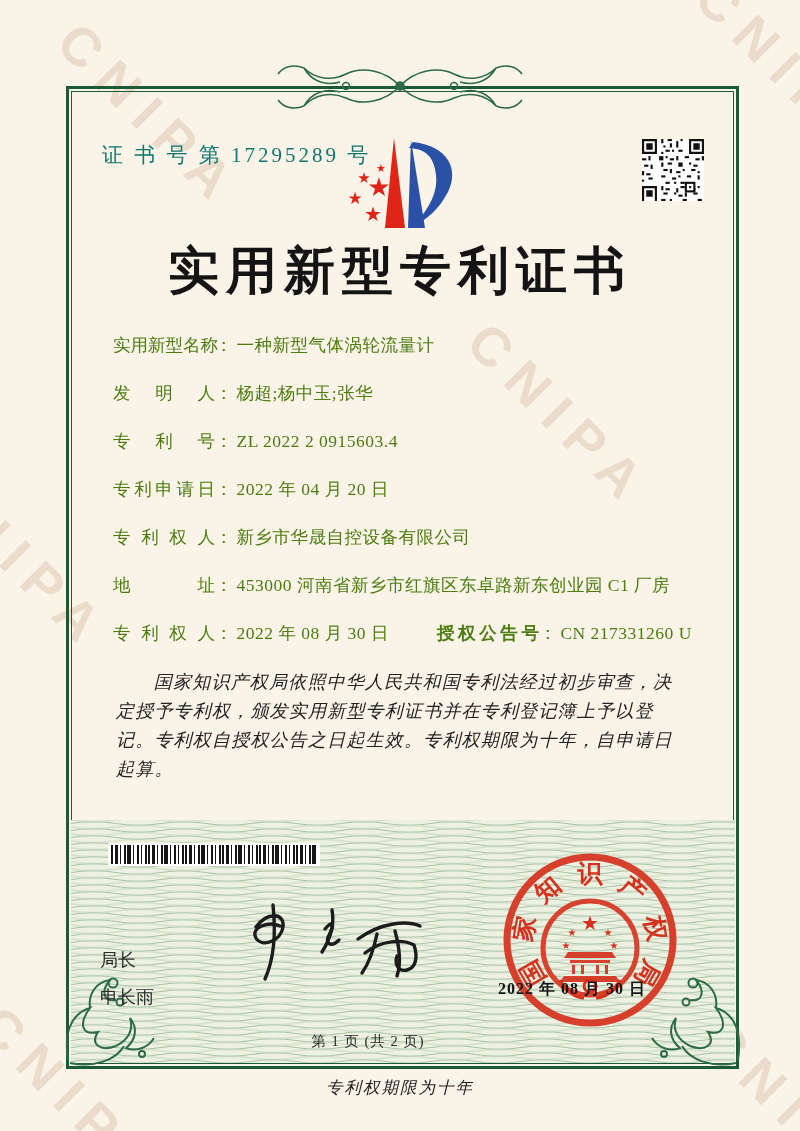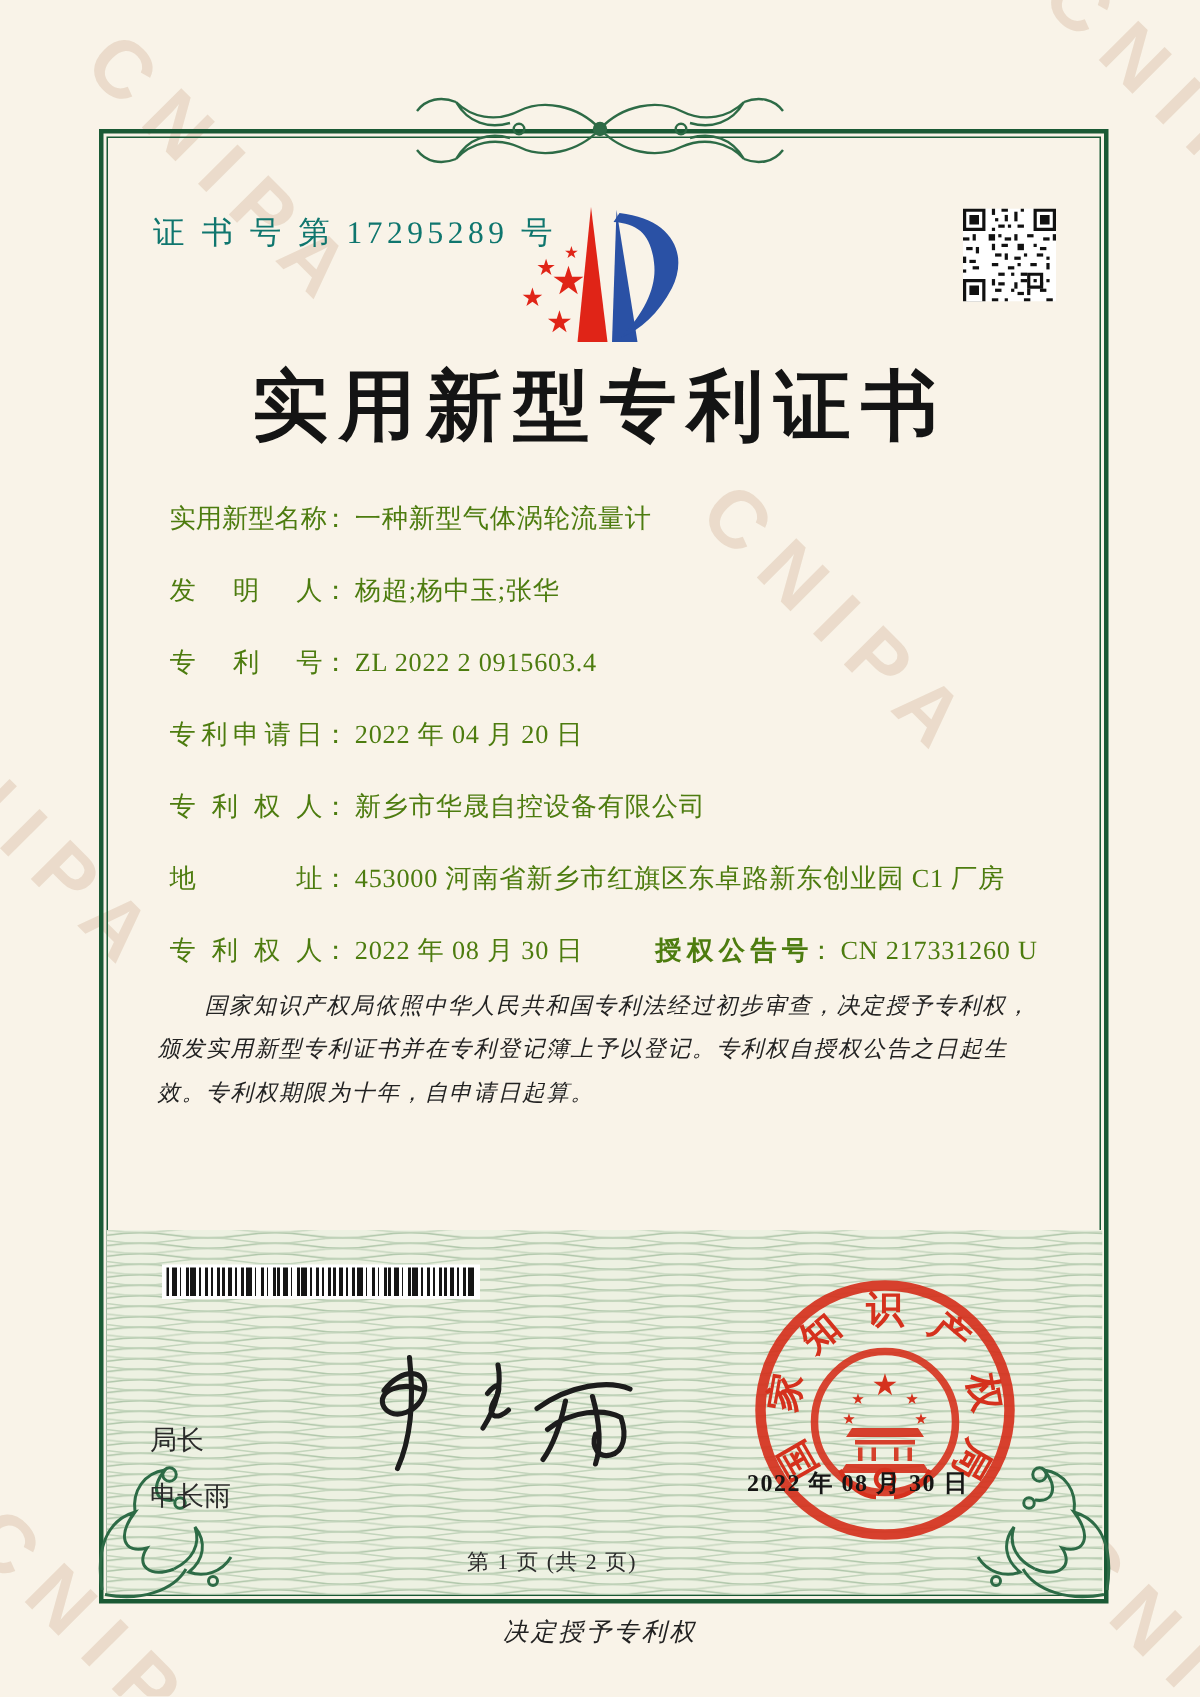--- a/index.html
+++ b/index.html
@@ -37,21 +37,21 @@
          font-size:51px;font-weight:bold;letter-spacing:7px;color:#141414;}
 
   .fields{position:absolute;left:113px;top:336px;width:580px;z-index:5;}
   .row{height:19px;line-height:19px;margin-bottom:29px;font-size:17.5px;color:#4d7c0f;white-space:nowrap;}
   .rlabel{display:inline-block;width:102px;text-align:justify;text-align-last:justify;vertical-align:top;}
   .colon{display:inline-block;margin-right:4px;}
   .rvalue{letter-spacing:0.5px;}
   .pair2{margin-left:48px;font-weight:bold;}
 
   .body-text{position:absolute;left:100px;top:652px;width:606px;z-index:5;color:#222;}
-  .body-text p{margin:5px;font-size:15px;line-height:29px;text-indent:2.1em;
+  .body-text p{margin:16px;font-size:18px;line-height:29px;text-indent:2.1em;
                font-style:italic;letter-spacing:1.2px;}
 
   .barcode{position:absolute;left:108px;top:843px;z-index:5;background:#fff;padding:2px 3px;}
   .barcode-bars{width:206px;height:19px;
     background:repeating-linear-gradient(90deg,
       #151515 0px,#151515 2px,#fff 2px,#fff 4px,
       #151515 4px,#151515 7px,#fff 7px,#fff 9px,
       #151515 9px,#151515 10px,#fff 10px,#fff 13px,
       #151515 13px,#151515 15px,#fff 15px,#fff 16px,
       #151515 16px,#151515 20px,#fff 20px,#fff 22px,
@@ -319,15 +319,15 @@
     <span class="sc sc1">家</span>
     <span class="sc sc2">知</span>
     <span class="sc sc3">识</span>
     <span class="sc sc4">产</span>
     <span class="sc sc5">权</span>
     <span class="sc sc6">局</span>
   </div>
   <div class="seal-date">2022 年 08 月 30 日</div>
 
   <div class="page-info">第 1 页 (共 2 页)</div>
-  <div class="continuation">决定授予专利权</div>
+  <div class="continuation">专利权期限为十年</div>
 
 </div>
 
 </body></html>

